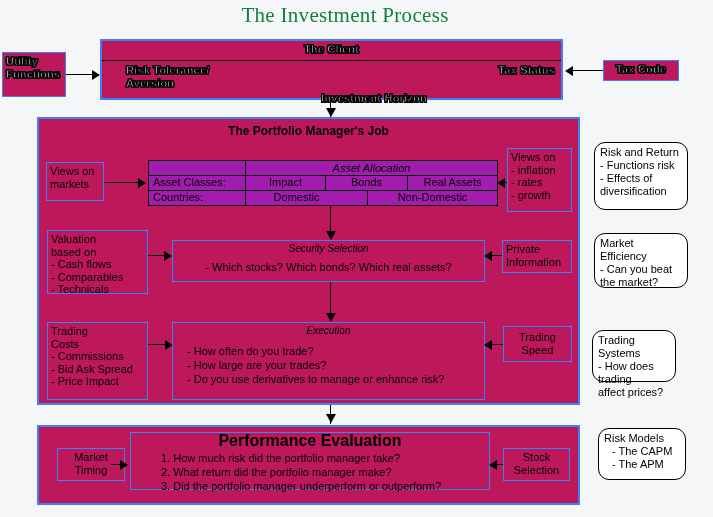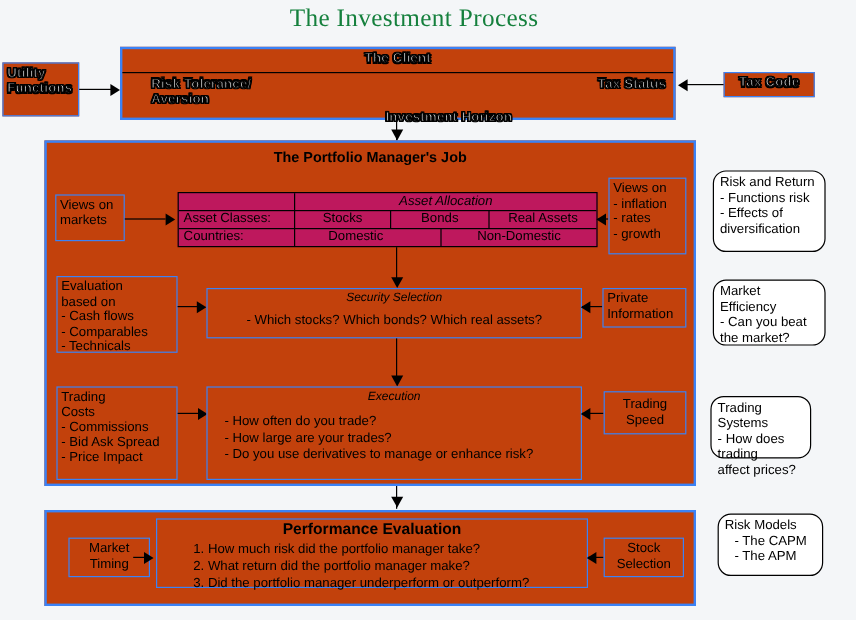--- a/index.html
+++ b/index.html
@@ -21,21 +21,21 @@
     text-align: center;
     font-family: "Liberation Serif", serif;
     font-size: 21px;
     letter-spacing: .3px;
     color: #15803d;
   }
 
   .box {
     position: absolute;
     box-sizing: border-box;
-    background: #c2410c;
+    background: #be185d;
     border: 7px solid #3b82f6;
     font-size: 11px;
     line-height: 12.5px;
   }
   .box.thick { border-width: 2px; }
   .box.thin  { border-width: 1px; }
 
   .pad { padding: 2px 3px; }
 
   .ctr { text-align: center; }
@@ -93,21 +93,21 @@
     border-top: 9px solid #000;
   }
 
   
   .aa-table {
     position: absolute;
     left: 148px; top: 160px;
     width: 350px; height: 46px;
     box-sizing: border-box;
     border: 1px solid #000;
-    background: #be185d;
+    background: #a21caf;
     font-size: 11px;
   }
   .aa-cell {
     position: absolute;
     box-sizing: border-box;
     text-align: center;
     font-size: 11px;
     line-height: 15px;
   }
   .aa-v { position: absolute; width: 1px; background: #000; }
@@ -179,21 +179,21 @@
 
     <div class="aa-h" style="top:14px;"></div>
     <div class="aa-h" style="top:29px;"></div>
 
     <div class="aa-v" style="left:96px; top:0px; height:44px;"></div>
     <div class="aa-v" style="left:176px; top:14px; height:15px;"></div>
     <div class="aa-v" style="left:258px; top:14px; height:15px;"></div>
     <div class="aa-v" style="left:218px; top:29px; height:15px;"></div>
 
     <div class="aa-cell lbl-left" style="left:0px; top:14px; width:96px; height:15px;">Asset Classes:</div>
-    <div class="aa-cell" style="left:97px; top:14px; width:79px; height:15px;">Stocks</div>
+    <div class="aa-cell" style="left:97px; top:14px; width:79px; height:15px;">Impact</div>
     <div class="aa-cell" style="left:177px; top:14px; width:81px; height:15px;">Bonds</div>
     <div class="aa-cell" style="left:259px; top:14px; width:89px; height:15px;">Real Assets</div>
 
     <div class="aa-cell lbl-left" style="left:0px; top:29px; width:96px; height:15px;">Countries:</div>
     <div class="aa-cell" style="left:87px; top:29px; width:121px; height:15px;">Domestic</div>
     <div class="aa-cell" style="left:219px; top:29px; width:129px; height:15px;">Non-Domestic</div>
   </div>
 
   <div class="hline" style="left:498px; top:182px; width:9px;"></div>
   <div class="arrow-l" style="left:497px; top:178px;"></div>
@@ -204,21 +204,21 @@
       <div>- rates</div>
       <div>- growth</div>
     </div>
   </div>
 
   <div class="vline" style="left:330px; top:206px; height:27px;"></div>
   <div class="arrow-d" style="left:326px; top:231px;"></div>
 
   <div class="box thin" style="left:47px; top:230px; width:101px; height:64px;">
     <div class="pad">
-      <div>Evaluation</div>
+      <div>Valuation</div>
       <div>based on</div>
       <div>- Cash flows</div>
       <div>- Comparables</div>
       <div>- Technicals</div>
     </div>
   </div>
   <div class="hline" style="left:148px; top:255px; width:17px;"></div>
   <div class="arrow-r" style="left:164px; top:251px;"></div>
 
   <div class="box thin" style="left:172px; top:240px; width:313px; height:42px;">
@@ -277,21 +277,21 @@
   <div class="box thin" style="left:57px; top:448px; width:68px; height:33px;">
     <div class="ctr" style="padding-top:2px;">
       <div>Market</div>
       <div>Timing</div>
     </div>
   </div>
   <div class="hline" style="left:111px; top:464px; width:11px;"></div>
   <div class="arrow-r" style="left:120px; top:460px;"></div>
 
   <div class="box thin" style="left:130px; top:432px; width:360px; height:58px;">
-    <div class="ctr bold" style="margin-top:2px; font-size:13px;">Performance Evaluation</div>
+    <div class="ctr bold" style="margin-top:2px; font-size:16px;">Performance Evaluation</div>
     <div style="margin-top:3px; padding-left:30px; line-height:14px;">
       <div>1. How much risk did the portfolio manager take?</div>
       <div>2. What return did the portfolio manager make?</div>
       <div>3. Did the portfolio manager underperform or outperform?</div>
     </div>
   </div>
 
   <div class="hline" style="left:490px; top:464px; width:13px;"></div>
   <div class="arrow-l" style="left:489px; top:460px;"></div>
   <div class="box thin" style="left:503px; top:448px; width:67px; height:33px;">

